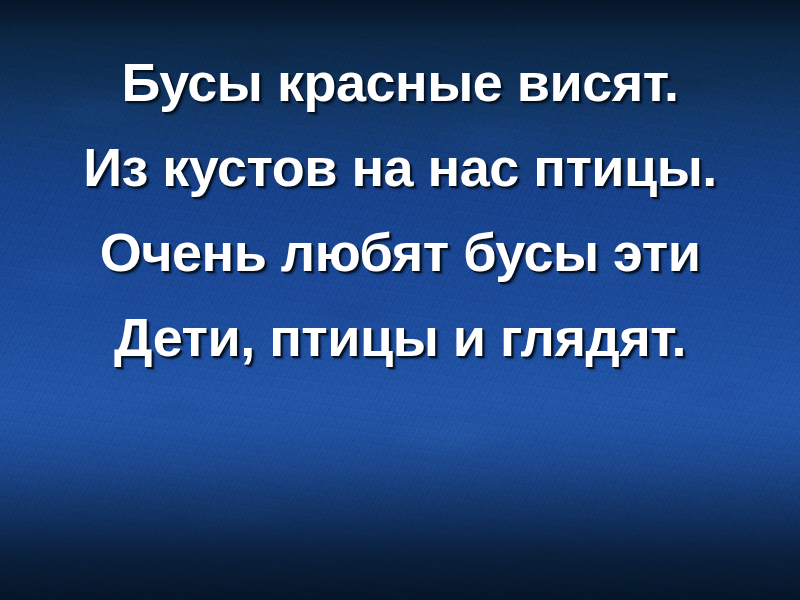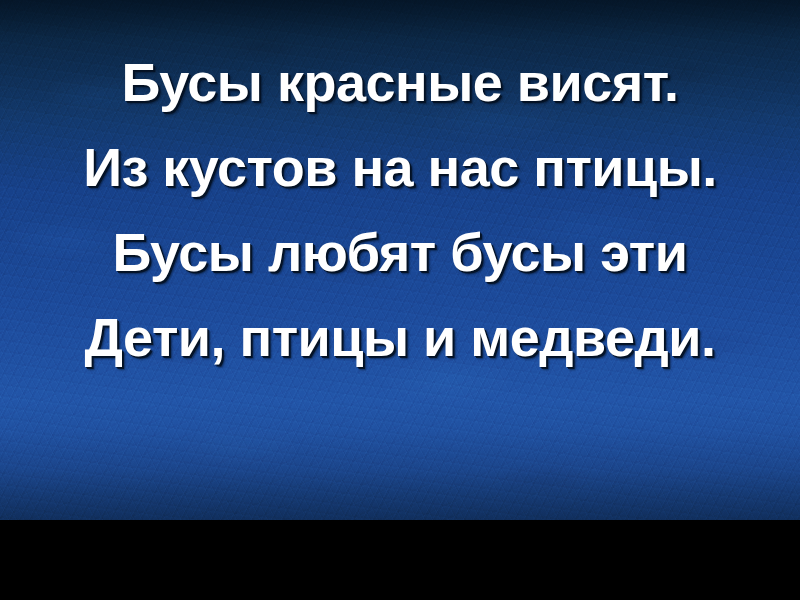--- a/index.html
+++ b/index.html
@@ -5,21 +5,21 @@
 <style>
   html, body {
     margin: 0;
     padding: 0;
     background: #000;
   }
 
   .slide {
     position: relative;
     width: 800px;
-    height: 520px;
+    height: 600px;
     overflow: hidden;
     
     background:
       linear-gradient(
         to bottom,
         #0a253f 0px,
         #0d2c4c 28px,
         #12386a 110px,
         #17418a 190px,
         #1c4a9a 300px,
@@ -133,17 +133,17 @@
 <div class="slide">
 
   <div class="texture-a"></div>
   <div class="texture-b"></div>
   <div class="texture-c"></div>
   <div class="vignette"></div>
 
   <div class="poem">
     <span class="poem-line">Бусы красные висят.</span>
     <span class="poem-line">Из кустов на нас птицы.</span>
-    <span class="poem-line">Бусы любят бусы эти</span>
-    <span class="poem-line">Дети, птицы и медведи.</span>
+    <span class="poem-line">Очень любят бусы эти</span>
+    <span class="poem-line">Дети, птицы и глядят.</span>
   </div>
 
 </div>
 
 </body></html>

